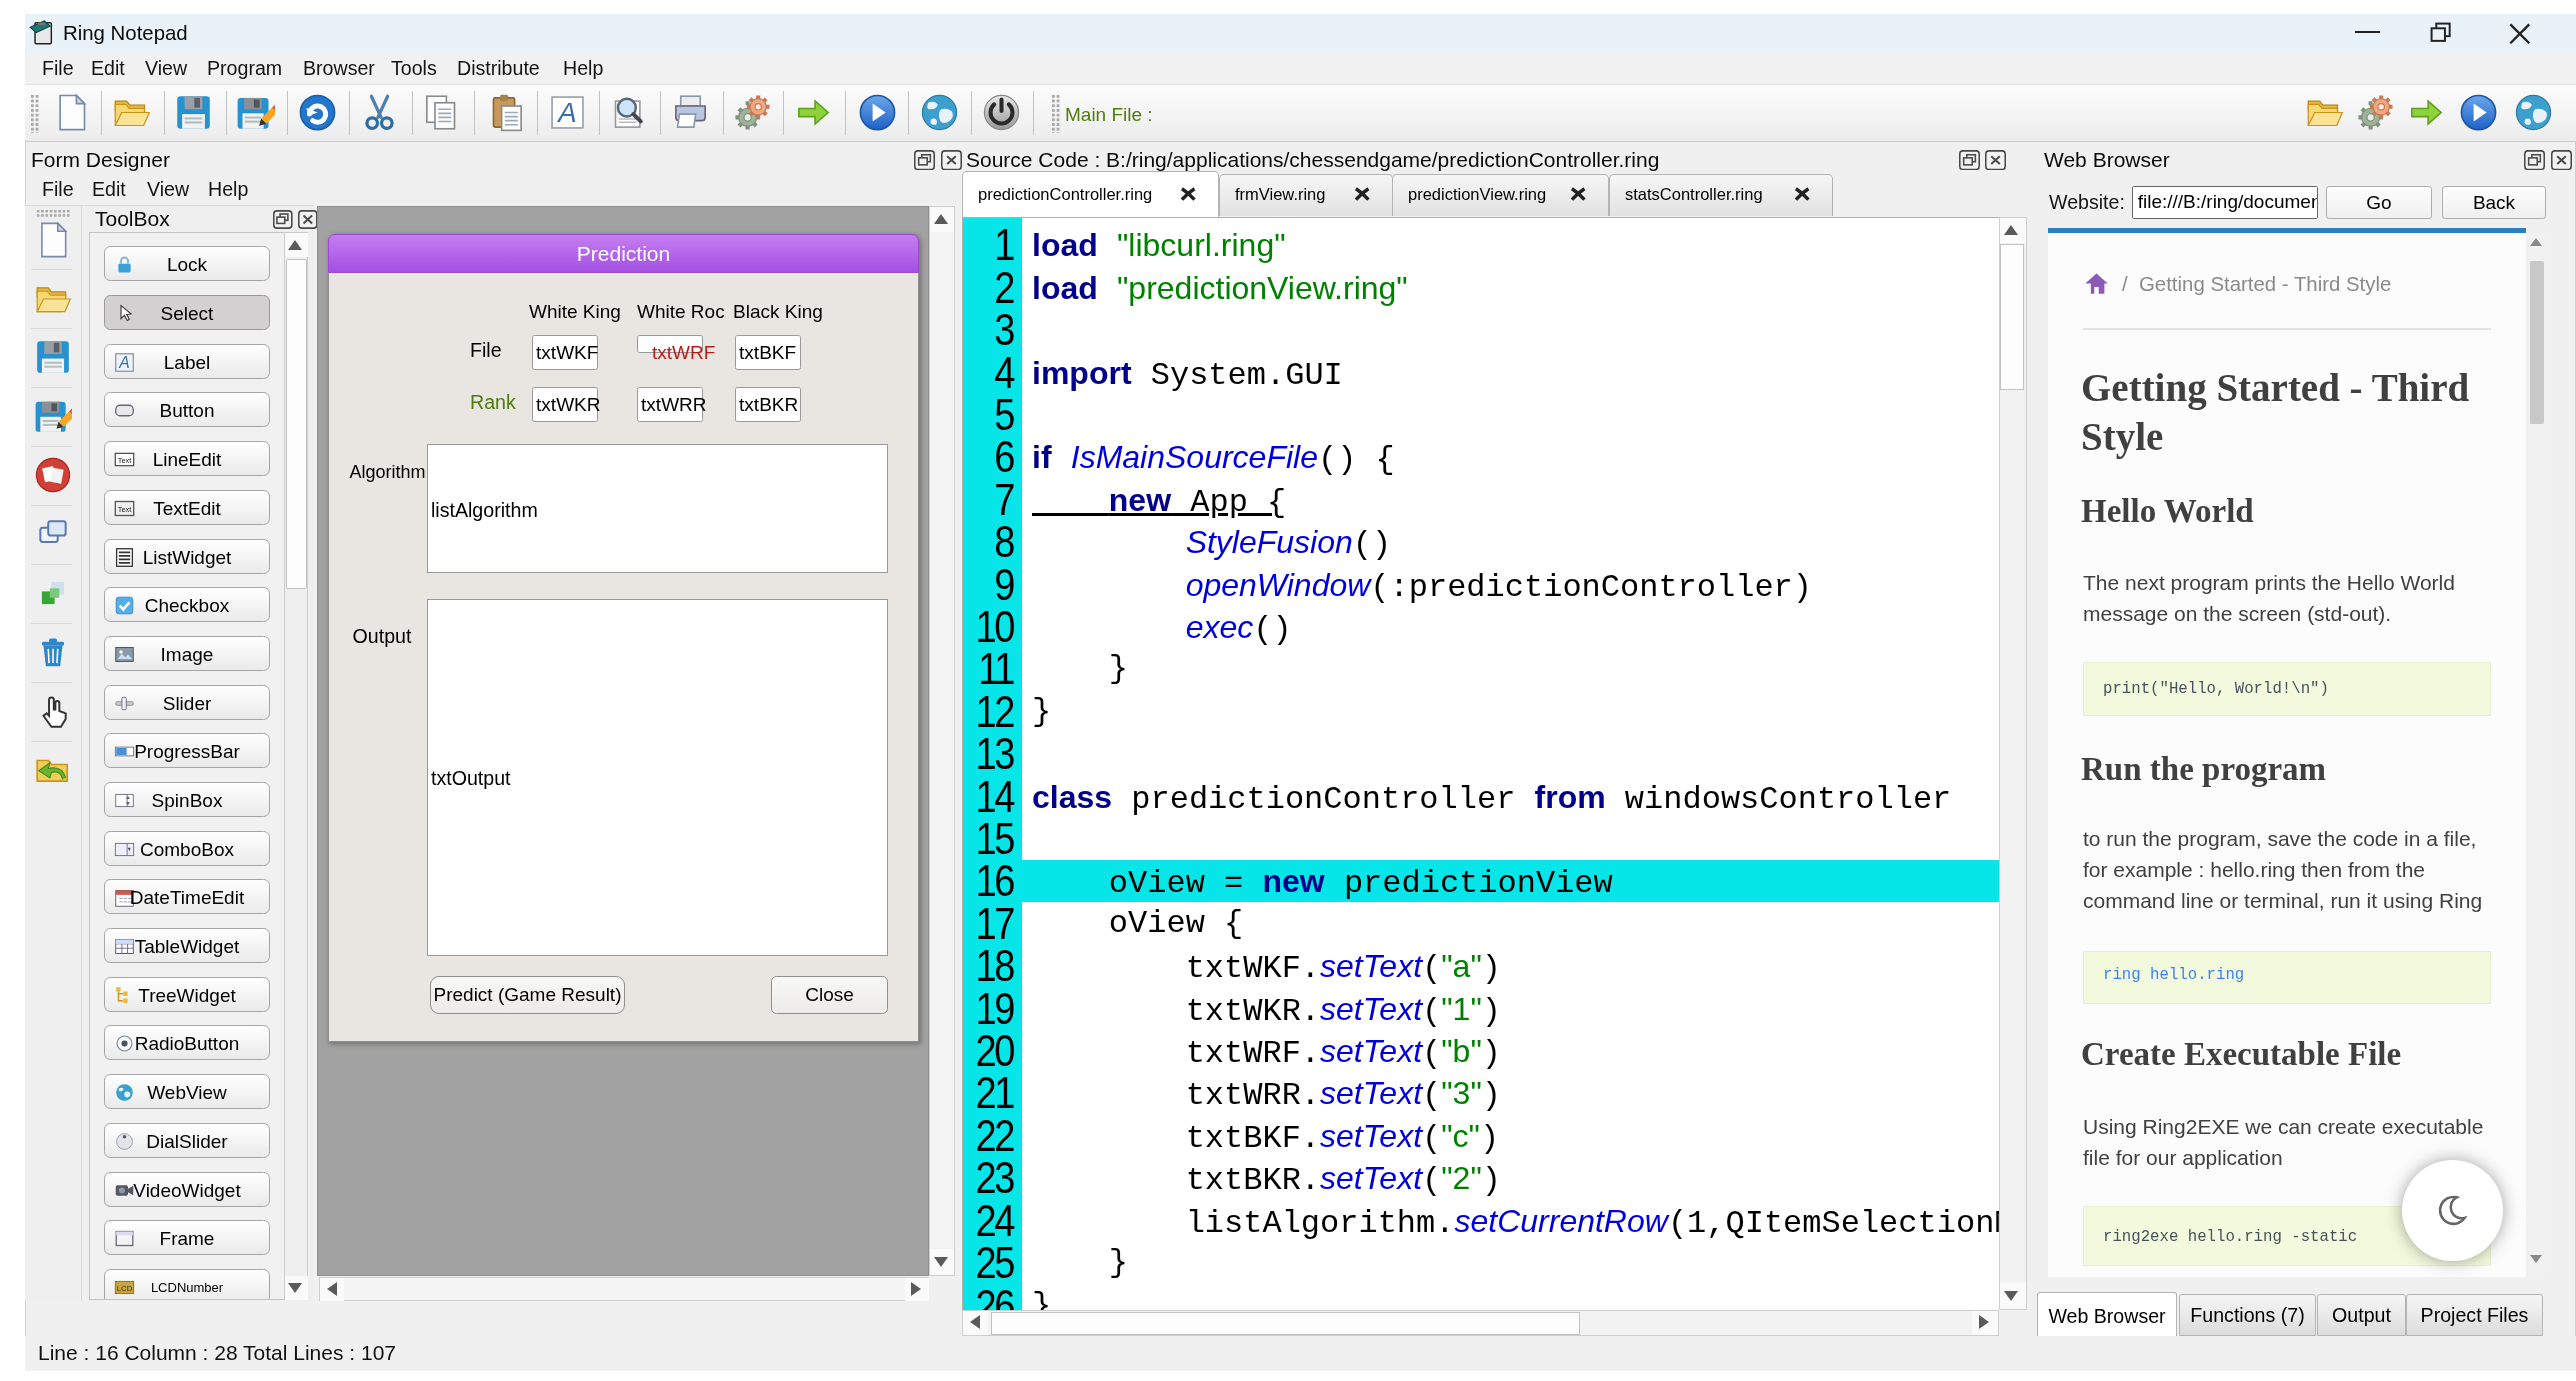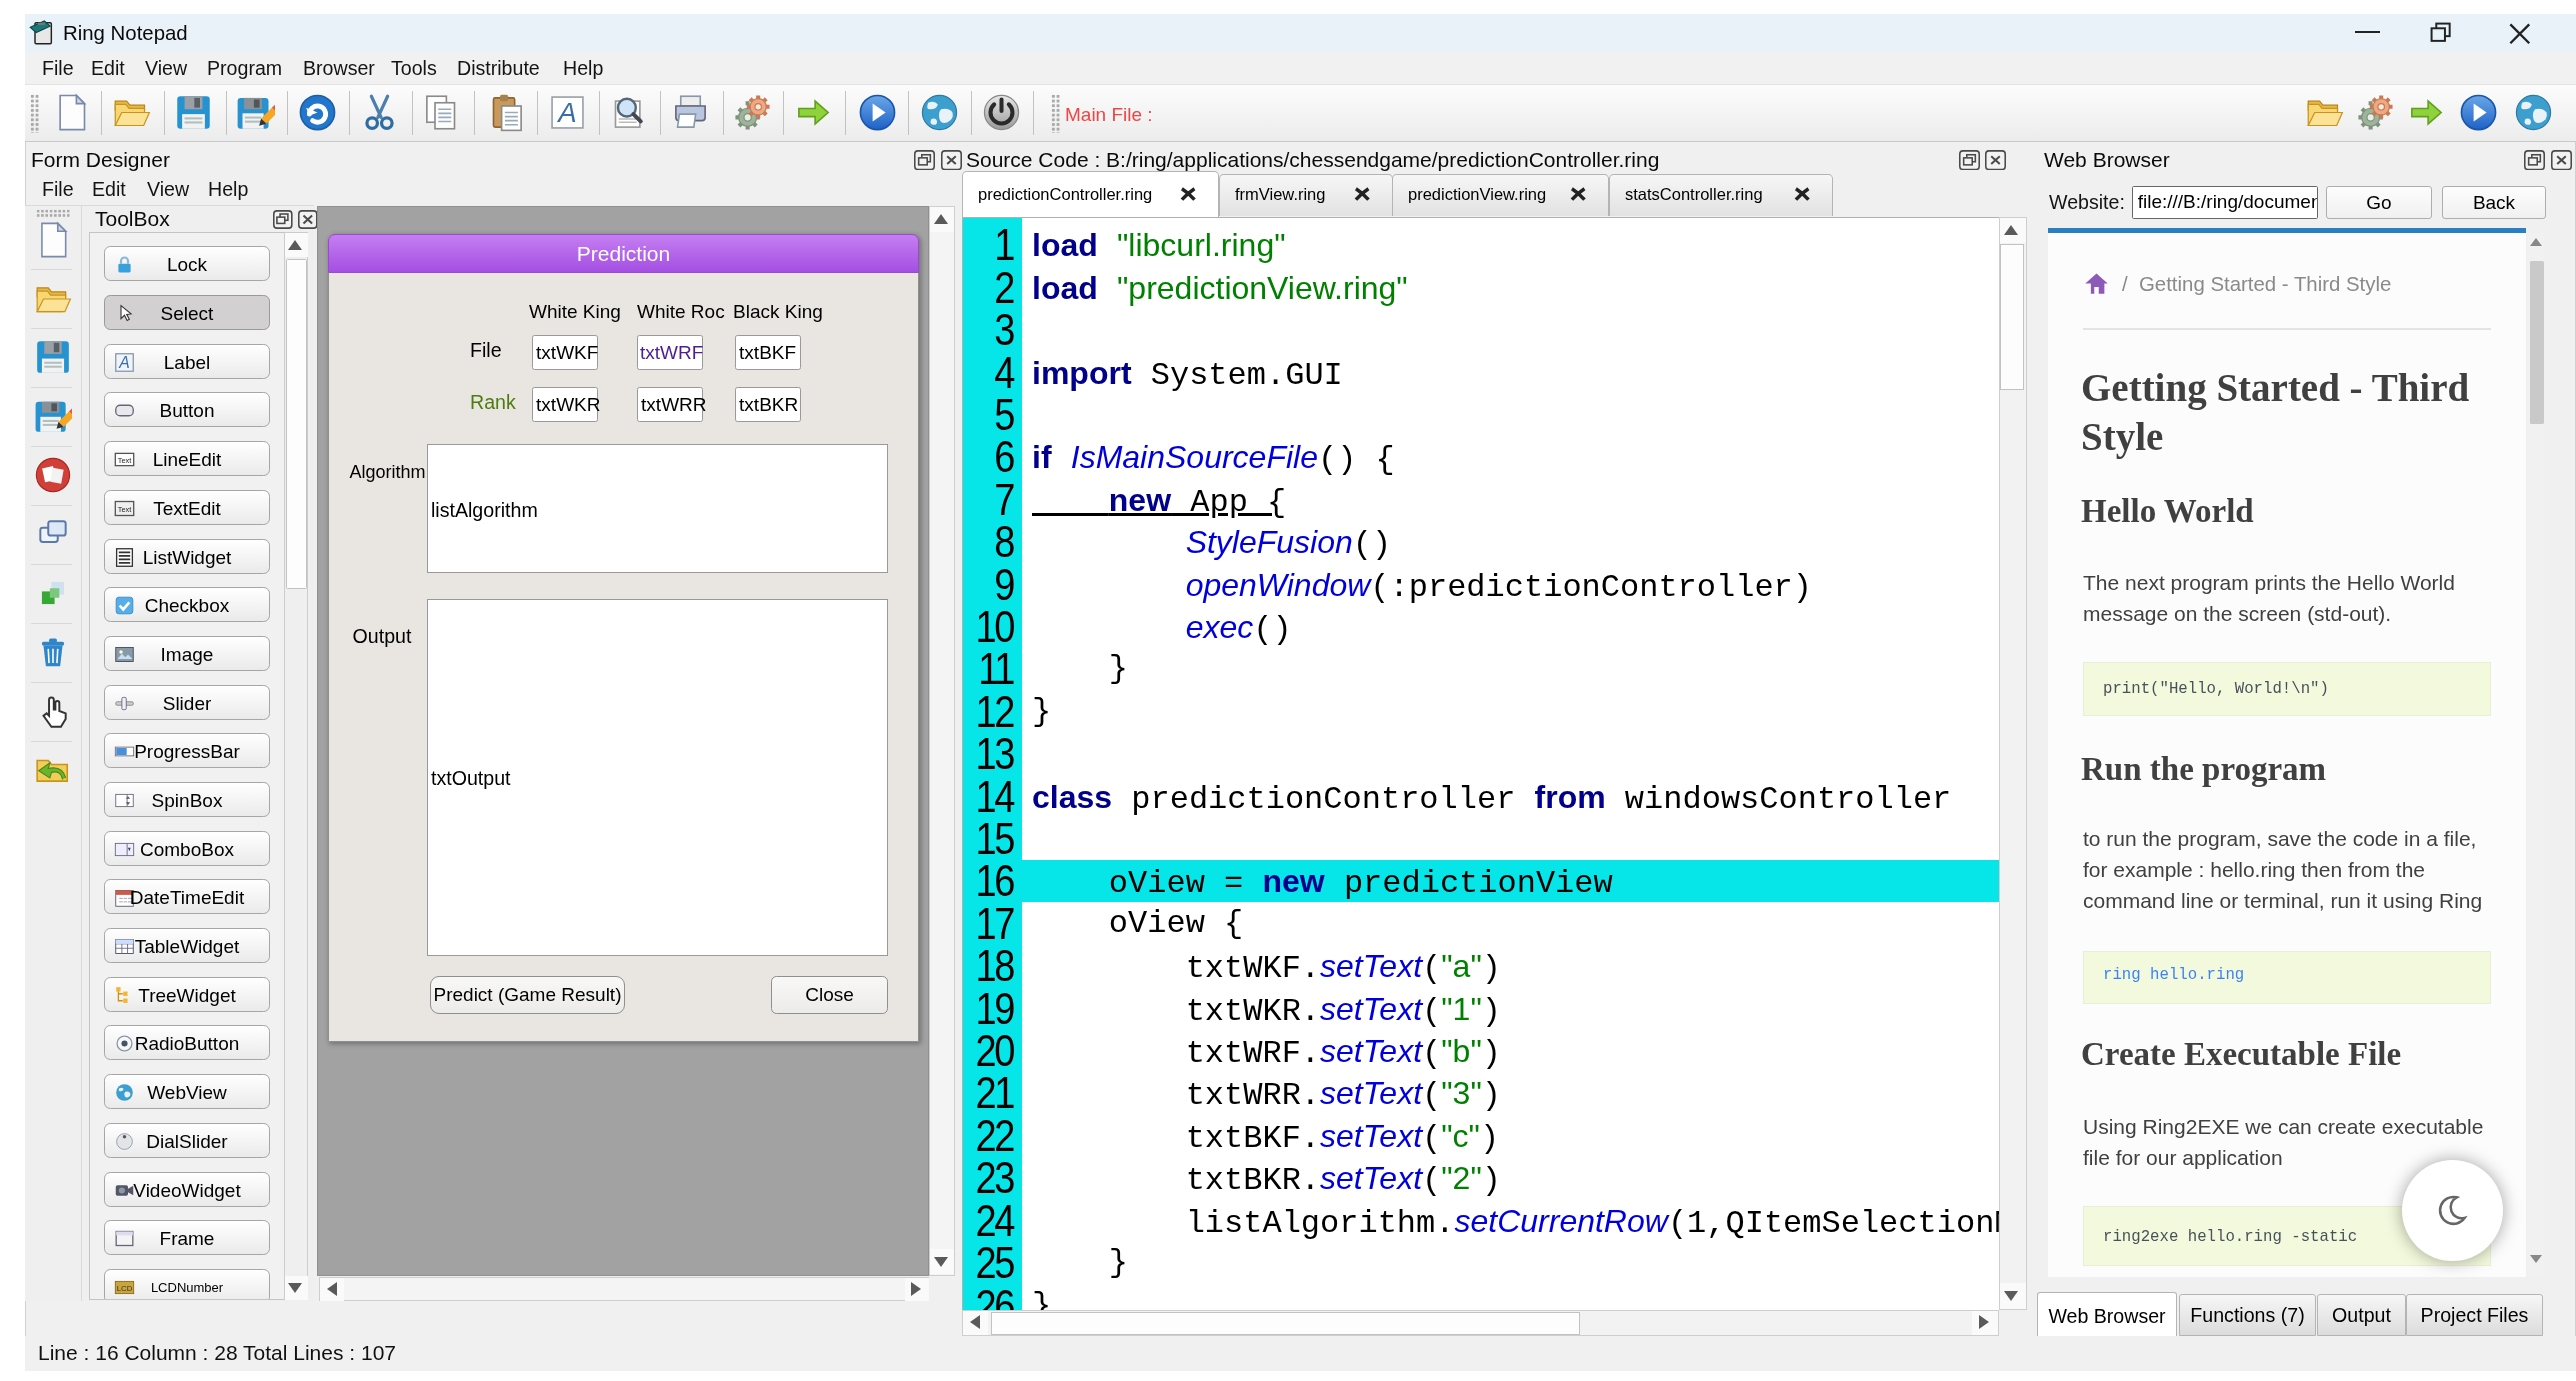--- a/index.html
+++ b/index.html
@@ -169,21 +169,21 @@
 <div class="abs" style="left:537px;top:91px;width:0.8px;height:44px;background:#c2c2c2;"></div>
 <div class="abs" style="left:599px;top:91px;width:0.8px;height:44px;background:#c2c2c2;"></div>
 <div class="abs" style="left:660px;top:91px;width:0.8px;height:44px;background:#c2c2c2;"></div>
 <div class="abs" style="left:723px;top:91px;width:0.8px;height:44px;background:#c2c2c2;"></div>
 <div class="abs" style="left:783px;top:91px;width:0.8px;height:44px;background:#c2c2c2;"></div>
 <div class="abs" style="left:845px;top:91px;width:0.8px;height:44px;background:#c2c2c2;"></div>
 <div class="abs" style="left:908px;top:91px;width:0.8px;height:44px;background:#c2c2c2;"></div>
 <div class="abs" style="left:971px;top:91px;width:0.8px;height:44px;background:#c2c2c2;"></div>
 <div class="abs" style="left:1033px;top:91px;width:0.8px;height:44px;background:#c2c2c2;"></div>
 <div class="abs" style="left:1051px;top:94px;width:9.4px;height:39px;background-image:radial-gradient(circle,#aaa 1.6px,transparent 1.9px);background-size:4.7px 4.7px;"></div>
-<div class="abs" style="left:1065px;top:104px;font-size:19px;color:#ef4444;">Main File :</div>
+<div class="abs" style="left:1065px;top:104px;font-size:19px;color:#4d7c0f;">Main File :</div>
 <div class="abs" style="left:2305px;top:93px;width:39px;height:39px;"><svg viewBox="0 0 48 48" width="100%" height="100%">
       <path d="M4 10 h14 l4 5 h18 v6 H4 z" fill="#e8b64c" stroke="#b8860b" stroke-width="1.5"></path>
       <path d="M4 40 V14 h13 l4 5 h19 v8 l4 0 -8 13 z" fill="#f7d674" stroke="#c8941a" stroke-width="1.5"></path>
       <path d="M12 24 h34 l-7 16 H4 z" fill="#fbe296" stroke="#c8941a" stroke-width="1.5"></path>
     </svg></div>
 <div class="abs" style="left:2356px;top:93px;width:39px;height:39px;"><svg viewBox="0 0 48 48" width="100%" height="100%">
       <g fill="#9fb29b" stroke="#7e937a" stroke-width="1.5">
         <g stroke-width="5">
           <path d="M18 15 v-5 M18 45 v-5 M3 30 h5 M28 30 h5 M7.4 19.4 l3.5 3.5 M25.1 37.1 l3.5 3.5 M7.4 40.6 l3.5 -3.5 M25.1 22.9 l3.5 -3.5"></path>
         </g>
@@ -524,21 +524,21 @@
 <div class="arrR" style="left:911px;top:1282px;"></div>
 <div class="abs" style="left:328px;top:234px;width:591px;height:808px;background:#e9e5e1;border:0.8px solid #8f8f8f;border-radius:7px 7px 1.6px 1.6px;box-shadow:1.6px 1.6px 5.5px rgba(0,0,0,0.3);">
 <div class="abs" style="left:-0.8px;top:-0.8px;width:591px;height:39px;background:linear-gradient(#c57ef2,#a44fe2);border:0.8px solid #9a4ad0;border-radius:7px 7px 0 0;"></div>
 <div class="abs" style="left:0;top:7px;width:589px;text-align:center;font-size:21px;color:#fff;">Prediction</div>
 <div class="abs" style="left:200px;top:66px;font-size:19px;color:#000;">White King</div>
 <div class="abs" style="left:308px;top:66px;font-size:19px;color:#000;">White Roc</div>
 <div class="abs" style="left:404px;top:66px;font-size:19px;color:#000;">Black King</div>
 <div class="abs" style="left:141px;top:104px;font-size:19.6px;color:#000;">File</div>
 <div class="abs" style="left:141px;top:156px;font-size:19.6px;color:#4d7c0f;">Rank</div>
 <div class="abs" style="left:203px;top:100px;width:66px;height:35px;background:#fff;border:0.8px solid #999;border-radius:2.4px;font-size:19px;color:#000;line-height:33px;padding-left:3.1px;">txtWKF</div>
-<div class="abs" style="left:308px;top:100px;width:66px;height:35px;background:#fff;border:0.8px solid #999;border-radius:2.4px;font-size:19px;color:#4c1d95;line-height:33px;padding-left:2px;">txtWRF</div>
+<div class="abs" style="left:308px;top:100px;width:66px;height:18px;background:#fff;border:0.8px solid #999;border-radius:2.4px;font-size:19px;color:#b91c1c;line-height:33px;padding-left:14px;">txtWRF</div>
 <div class="abs" style="left:406px;top:100px;width:66px;height:35px;background:#fff;border:0.8px solid #999;border-radius:2.4px;font-size:19px;color:#000;line-height:33px;padding-left:3.1px;">txtBKF</div>
 <div class="abs" style="left:203px;top:152px;width:66px;height:35px;background:#fff;border:0.8px solid #999;border-radius:2.4px;font-size:19px;color:#000;line-height:33px;padding-left:3.1px;">txtWKR</div>
 <div class="abs" style="left:308px;top:152px;width:66px;height:35px;background:#fff;border:0.8px solid #999;border-radius:2.4px;font-size:19px;color:#000;line-height:33px;padding-left:3.1px;">txtWRR</div>
 <div class="abs" style="left:406px;top:152px;width:66px;height:35px;background:#fff;border:0.8px solid #999;border-radius:2.4px;font-size:19px;color:#000;line-height:33px;padding-left:3.1px;">txtBKR</div>
 <div class="abs" style="left:20.4px;top:227px;font-size:18px;color:#000;">Algorithm</div>
 <div class="abs" style="left:98px;top:209px;width:461px;height:129px;background:#fff;border:0.8px solid #999;"></div>
 <div class="abs" style="left:102px;top:264px;font-size:19.6px;color:#000;">listAlgorithm</div>
 <div class="abs" style="left:23.6px;top:390px;font-size:19.6px;color:#000;">Output</div>
 <div class="abs" style="left:98px;top:364px;width:461px;height:357px;background:#fff;border:0.8px solid #999;"></div>
 <div class="abs" style="left:102px;top:532px;font-size:19.6px;color:#000;">txtOutput</div>

